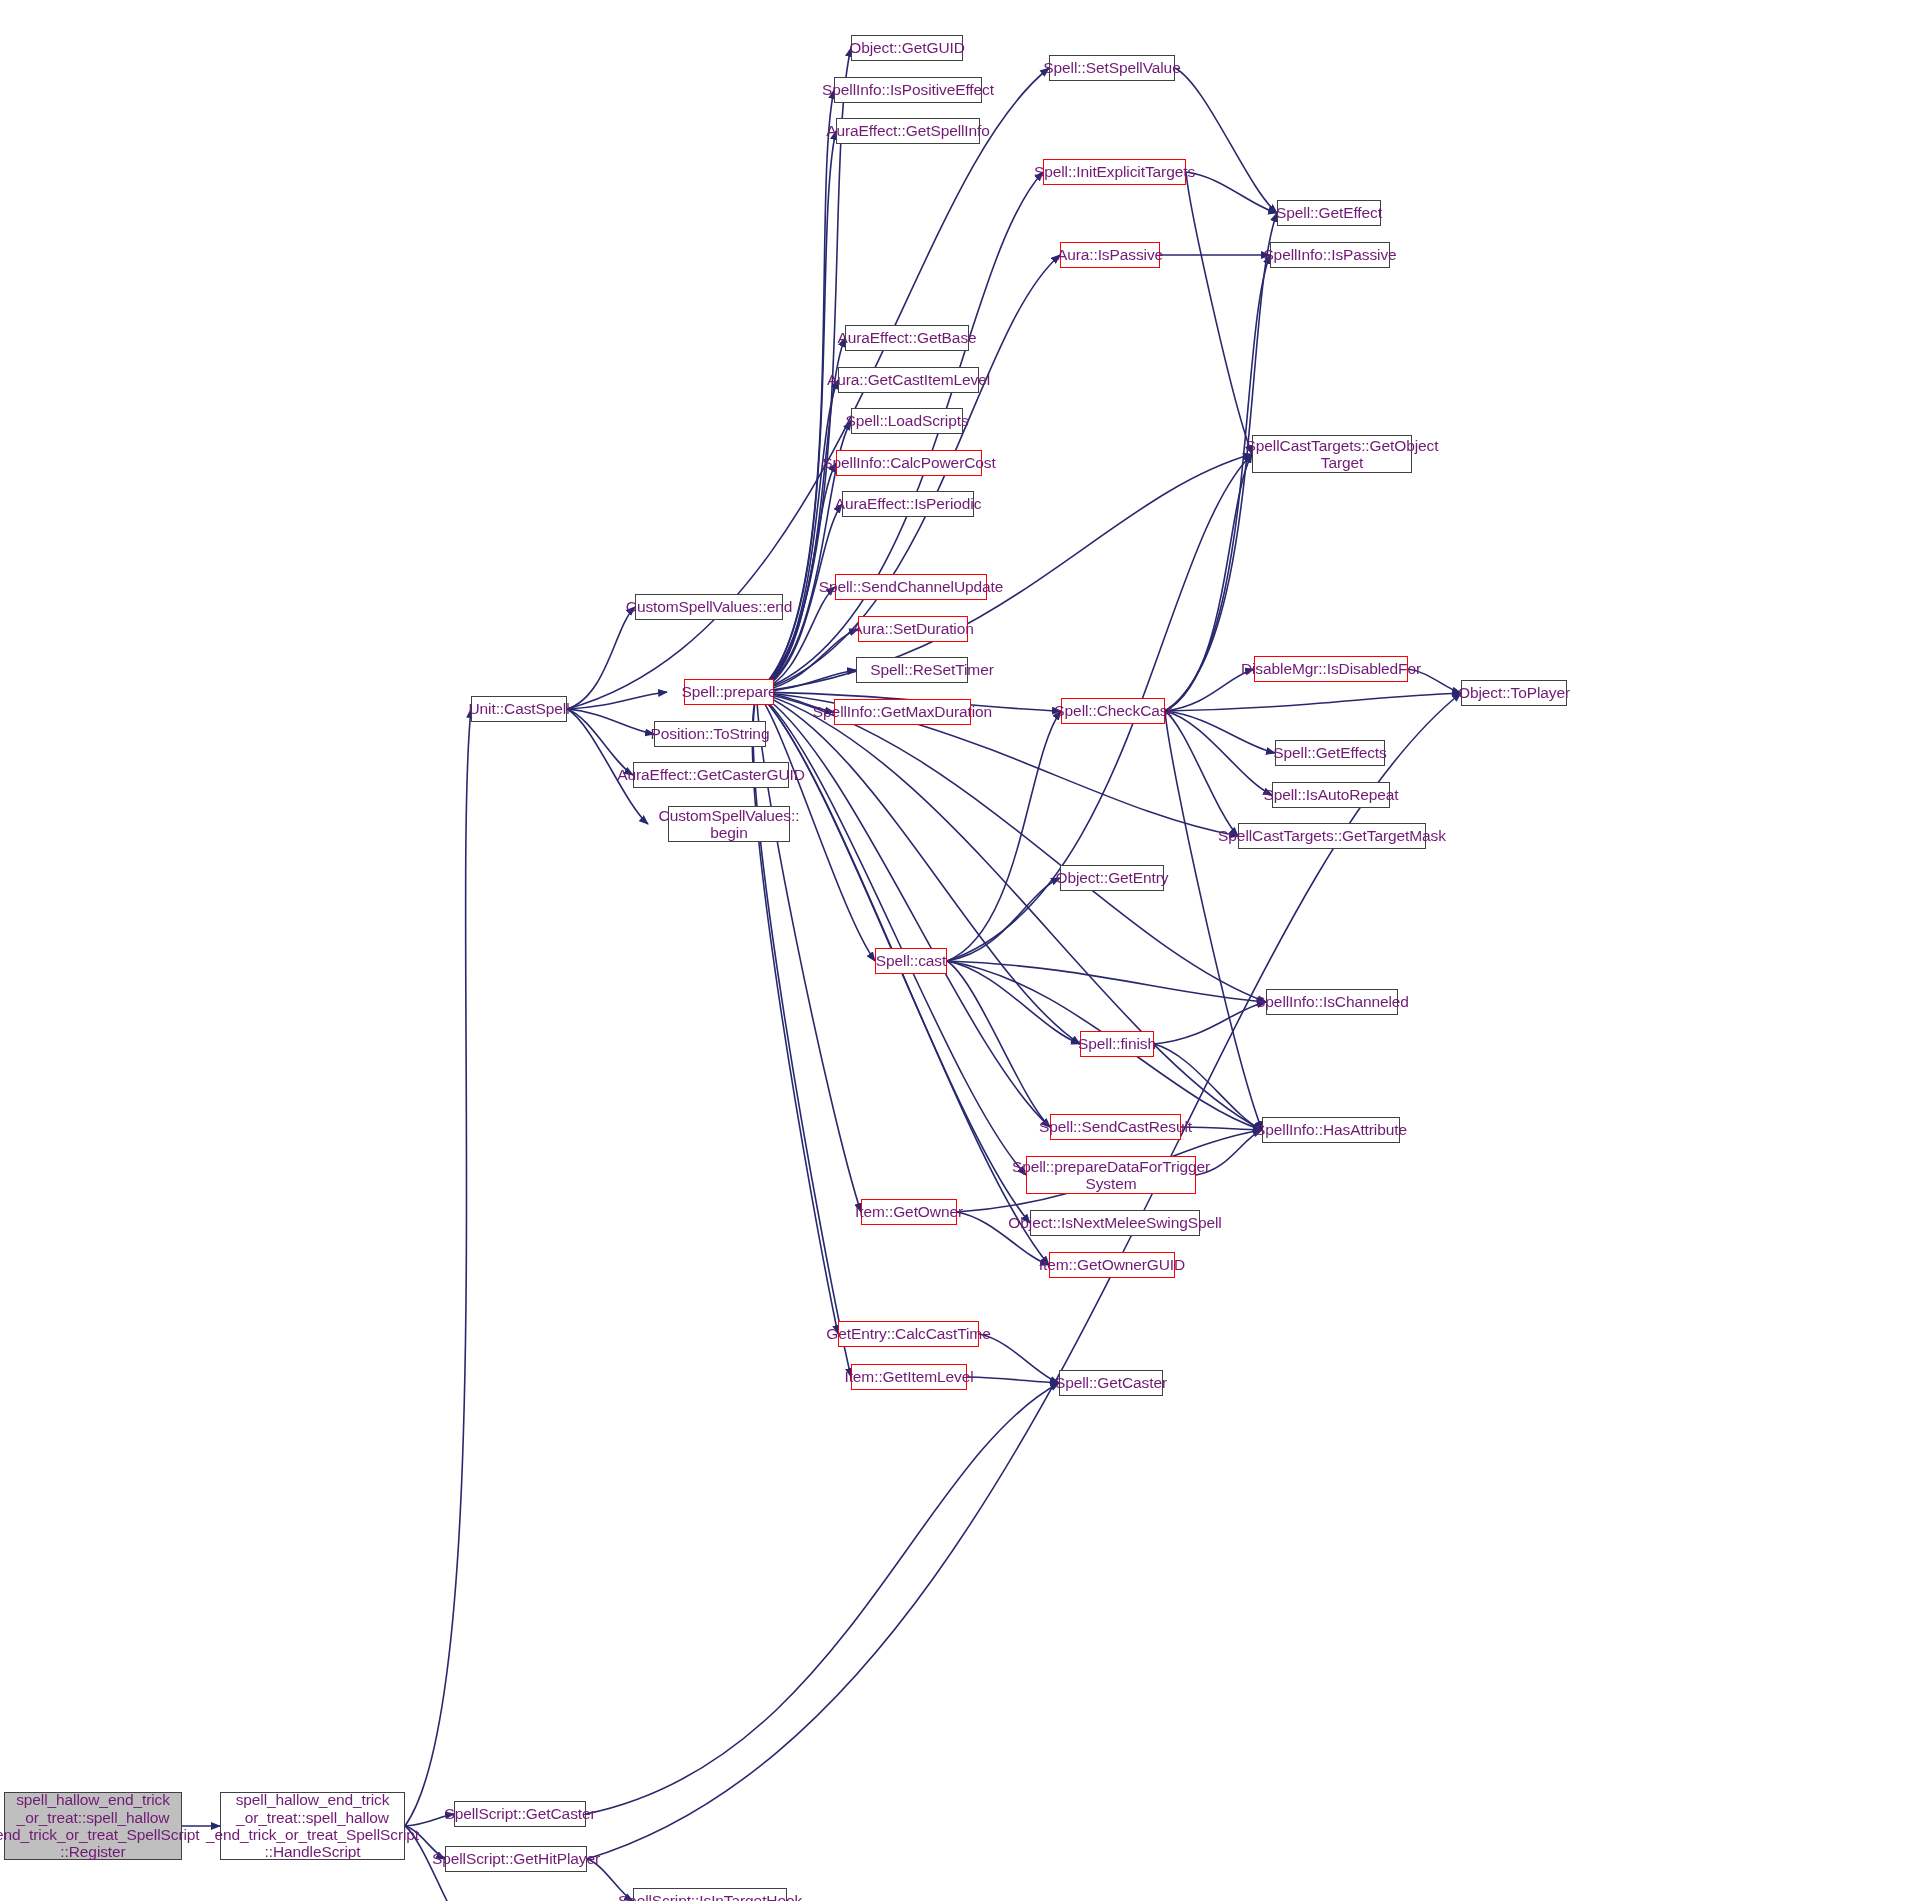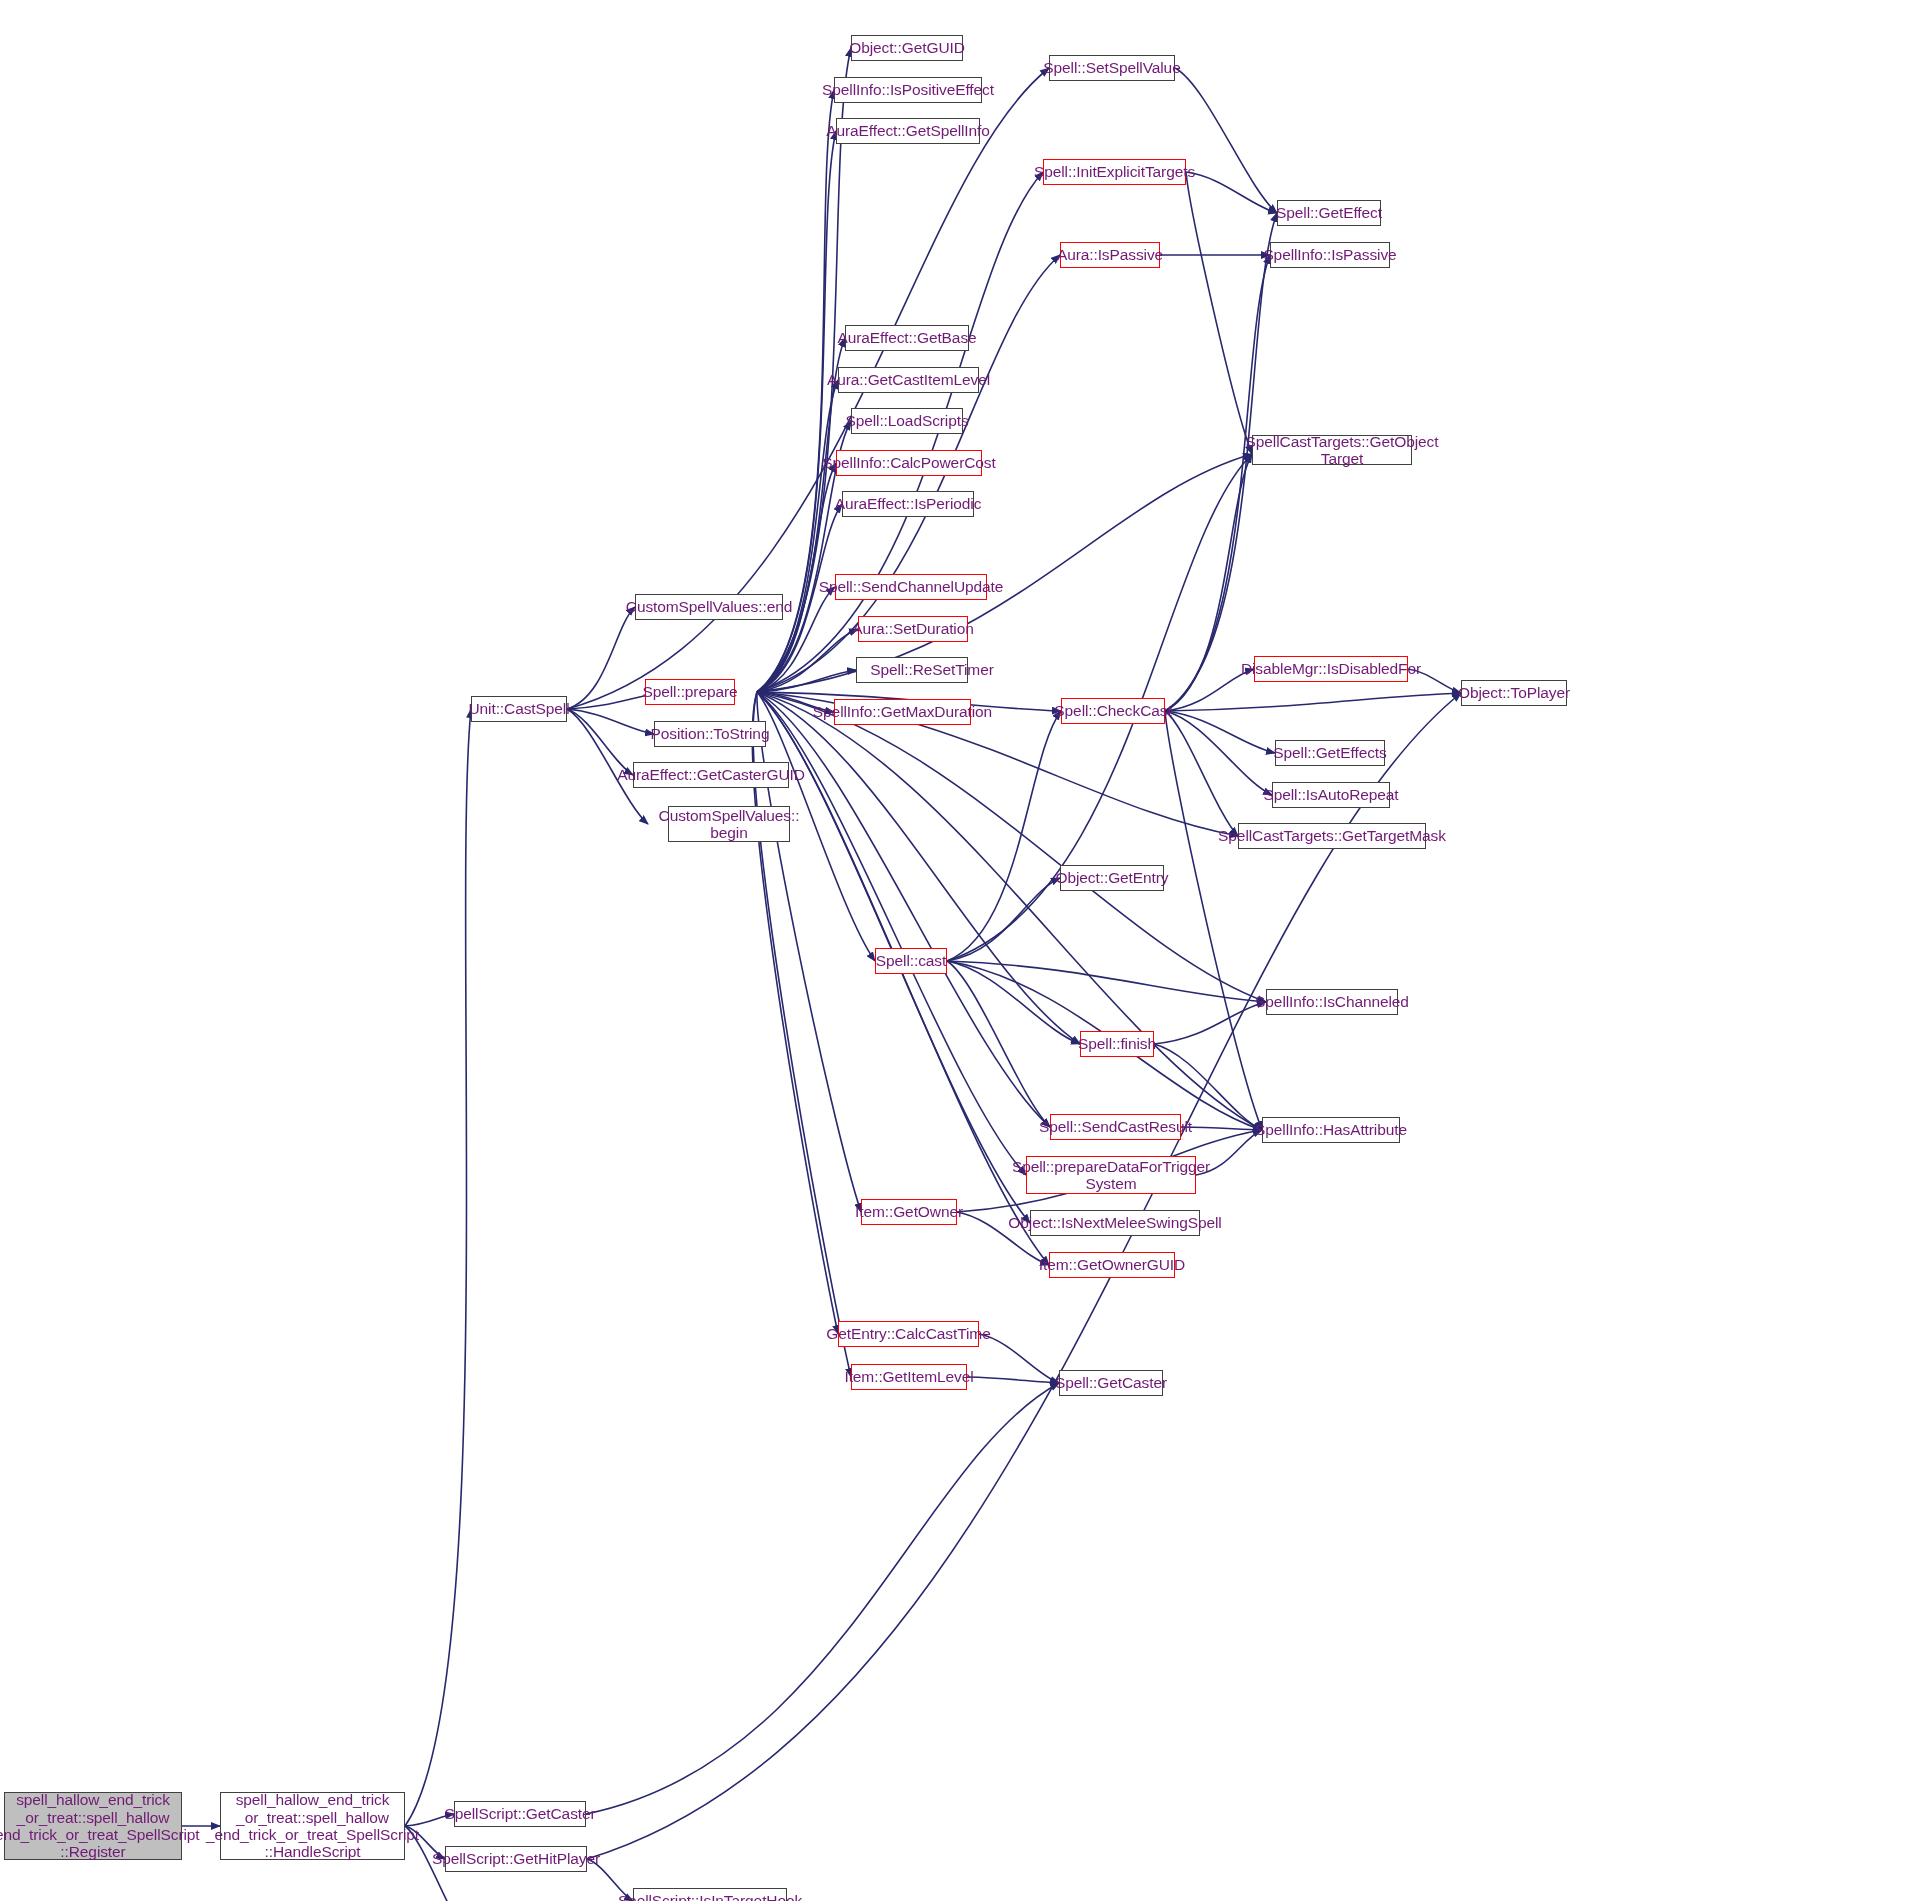--- a/index.html
+++ b/index.html
@@ -137,21 +137,21 @@
 ::Register</div></div>
       <div class="node" style="left: 220px; top: 1792px; width: 185px; height: 68px;"><div>spell_hallow_end_trick
 _or_treat::spell_hallow
 _end_trick_or_treat_SpellScript
 ::HandleScript</div></div>
       <div class="node" style="left: 454px; top: 1801px; width: 132px; height: 26px;"><div>SpellScript::GetCaster</div></div>
       <div class="node" style="left: 445px; top: 1846px; width: 142px; height: 26px;"><div>SpellScript::GetHitPlayer</div></div>
       <div class="node" style="left: 633px; top: 1888px; width: 154px; height: 26px;"><div>SpellScript::IsInTargetHook</div></div>
       <div class="node" style="left: 471px; top: 696px; width: 96px; height: 26px;"><div>Unit::CastSpell</div></div>
       <div class="node" style="left: 635px; top: 594px; width: 148px; height: 26px;"><div>CustomSpellValues::end</div></div>
-      <div class="node red" style="left: 645px; top: 679px; width: 90px; height: 26px;"><div>Spell::prepare</div></div>
+      <div class="node red" style="left: 684px; top: 679px; width: 90px; height: 26px;"><div>Spell::prepare</div></div>
       <div class="node" style="left: 654px; top: 721px; width: 112px; height: 26px;"><div>Position::ToString</div></div>
       <div class="node" style="left: 633px; top: 762px; width: 156px; height: 26px;"><div>AuraEffect::GetCasterGUID</div></div>
       <div class="node" style="left: 648px; top: 806px; width: 122px; height: 36px; margin-left: 20px;"><div>CustomSpellValues::
 begin</div></div>
       <div class="node" style="left: 851px; top: 35px; width: 112px; height: 26px;"><div>Object::GetGUID</div></div>
       <div class="node" style="left: 834px; top: 77px; width: 148px; height: 26px;"><div>SpellInfo::IsPositiveEffect</div></div>
       <div class="node" style="left: 836px; top: 118px; width: 144px; height: 26px;"><div>AuraEffect::GetSpellInfo</div></div>
       <div class="node" style="left: 845px; top: 325px; width: 124px; height: 26px;"><div>AuraEffect::GetBase</div></div>
       <div class="node" style="left: 838px; top: 367px; width: 141px; height: 26px;"><div>Aura::GetCastItemLevel</div></div>
       <div class="node" style="left: 851px; top: 408px; width: 112px; height: 26px;"><div>Spell::LoadScripts</div></div>
@@ -159,21 +159,21 @@
       <div class="node" style="left: 842px; top: 491px; width: 132px; height: 26px;"><div>AuraEffect::IsPeriodic</div></div>
       <div class="node red" style="left: 835px; top: 574px; width: 152px; height: 26px;"><div>Spell::SendChannelUpdate</div></div>
       <div class="node red" style="left: 858px; top: 616px; width: 110px; height: 26px;"><div>Aura::SetDuration</div></div>
       <div class="node" style="left: 856px; top: 657px; width: 112px; height: 26px; padding-left: 40px;"><div>Spell::ReSetTimer</div></div>
       <div class="node red" style="left: 834px; top: 699px; width: 137px; height: 26px;"><div>SpellInfo::GetMaxDuration</div></div>
       <div class="node" style="left: 1049px; top: 55px; width: 126px; height: 26px;"><div>Spell::SetSpellValue</div></div>
       <div class="node red" style="left: 1043px; top: 159px; width: 143px; height: 26px;"><div>Spell::InitExplicitTargets</div></div>
       <div class="node red" style="left: 1060px; top: 242px; width: 100px; height: 26px;"><div>Aura::IsPassive</div></div>
       <div class="node" style="left: 1277px; top: 200px; width: 104px; height: 26px;"><div>Spell::GetEffect</div></div>
       <div class="node" style="left: 1270px; top: 242px; width: 120px; height: 26px;"><div>SpellInfo::IsPassive</div></div>
-      <div class="node" style="left: 1252px; top: 435px; width: 160px; height: 30px; padding-left: 20px;"><div>SpellCastTargets::GetObject
+      <div class="node" style="left: 1252px; top: 435px; width: 160px; height: 38px; padding-left: 20px;"><div>SpellCastTargets::GetObject
 Target</div></div>
       <div class="node red" style="left: 1061px; top: 698px; width: 104px; height: 26px;"><div>Spell::CheckCast</div></div>
       <div class="node red" style="left: 1254px; top: 656px; width: 154px; height: 26px;"><div>DisableMgr::IsDisabledFor</div></div>
       <div class="node" style="left: 1461px; top: 680px; width: 106px; height: 26px;"><div>Object::ToPlayer</div></div>
       <div class="node" style="left: 1275px; top: 740px; width: 110px; height: 26px;"><div>Spell::GetEffects</div></div>
       <div class="node" style="left: 1272px; top: 782px; width: 118px; height: 26px;"><div>Spell::IsAutoRepeat</div></div>
       <div class="node" style="left: 1238px; top: 823px; width: 188px; height: 26px;"><div>SpellCastTargets::GetTargetMask</div></div>
       <div class="node" style="left: 1060px; top: 865px; width: 104px; height: 26px;"><div>Object::GetEntry</div></div>
       <div class="node red" style="left: 875px; top: 948px; width: 72px; height: 26px;"><div>Spell::cast</div></div>
       <div class="node" style="left: 1266px; top: 989px; width: 132px; height: 26px;"><div>SpellInfo::IsChanneled</div></div>

